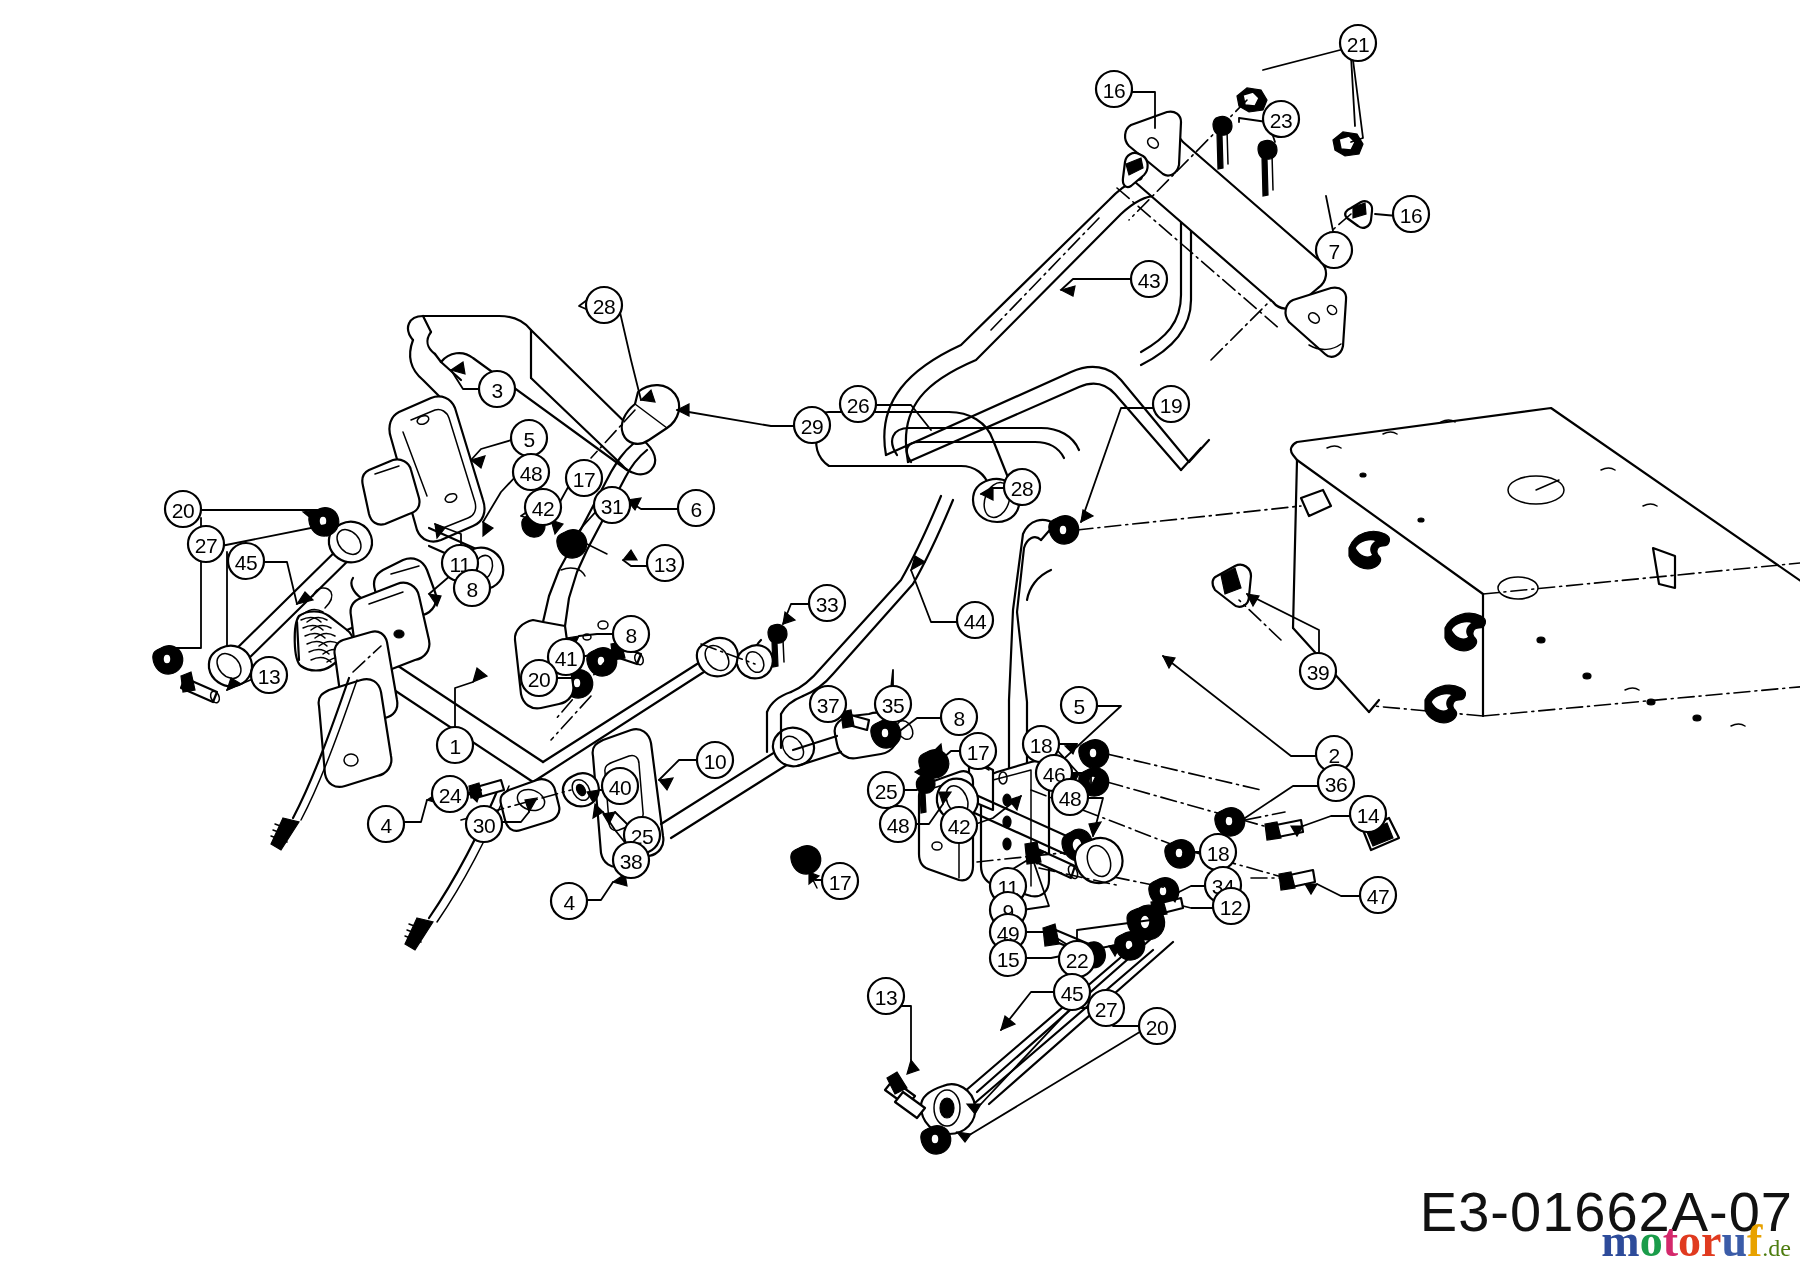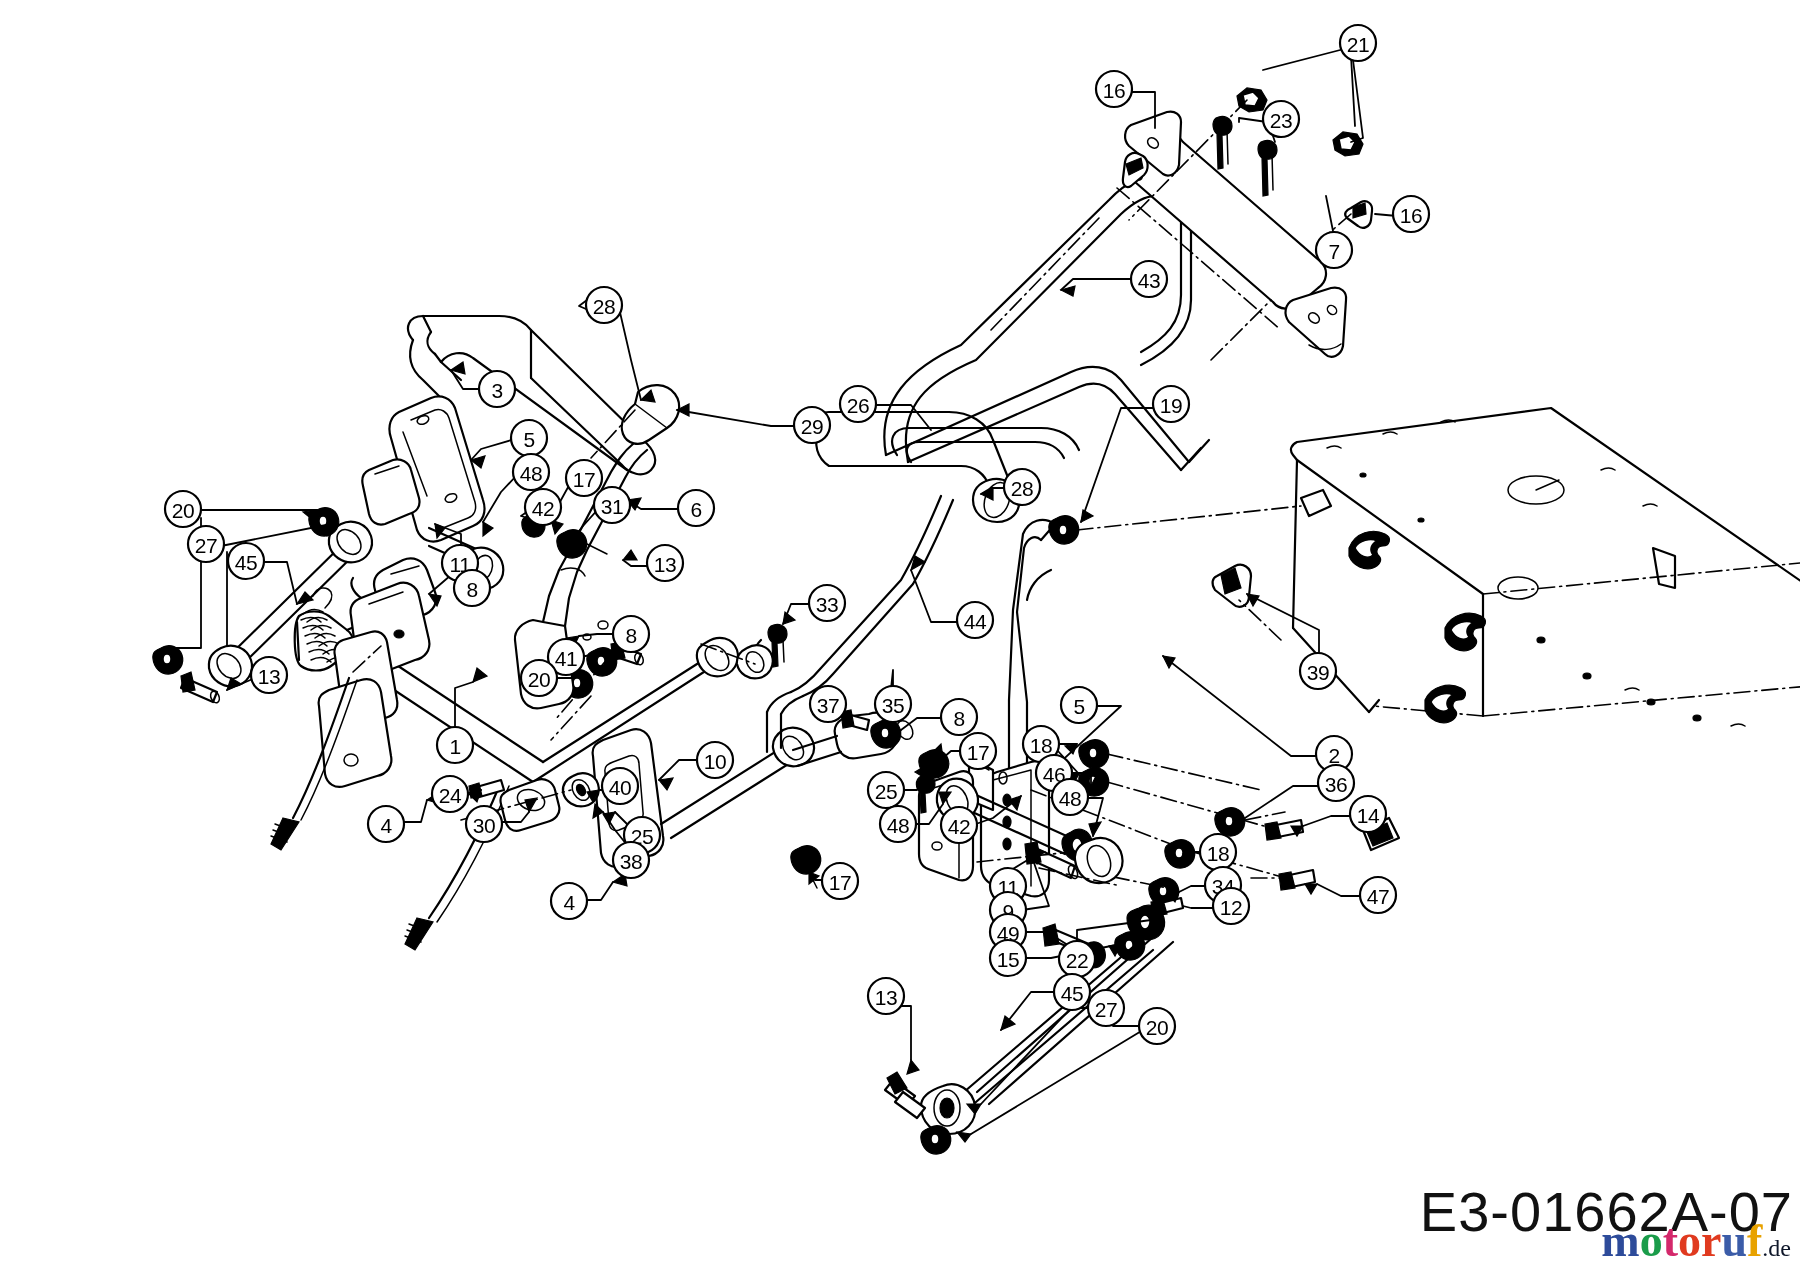--- a/index.html
+++ b/index.html
@@ -101,21 +101,21 @@
     font-family: "Liberation Serif", serif;
     font-size: 46px;
     font-weight: bold;
     white-space: nowrap;
     line-height: 1;
   }
   #watermark .wm-l { display: inline-block; }
   #watermark .wm-suffix {
     font-size: 24px;
     font-weight: normal;
-    color: #0f172a;
+    color: #4d7c0f;
   }
 </style>
 </head>
 <body>
 
 <div id="page">
 
   <svg id="drawing" viewBox="0 0 1800 1272">
 
     <g>

